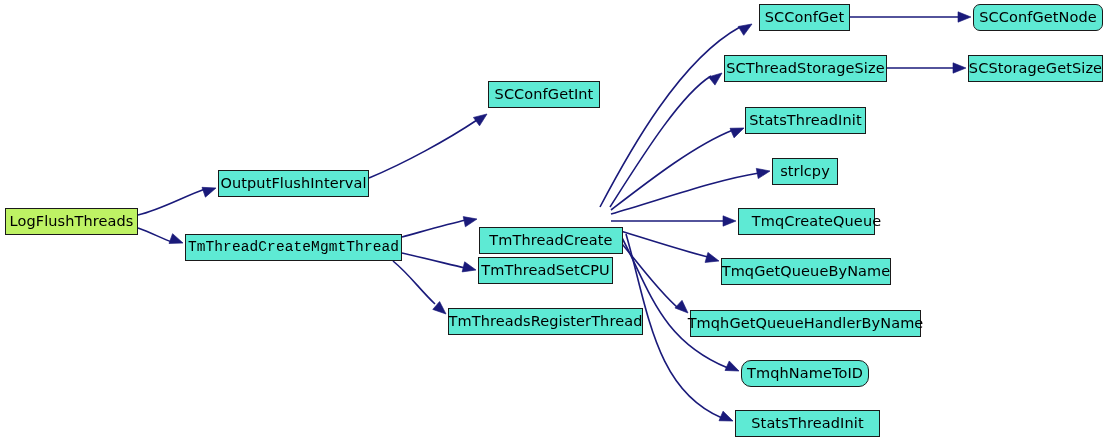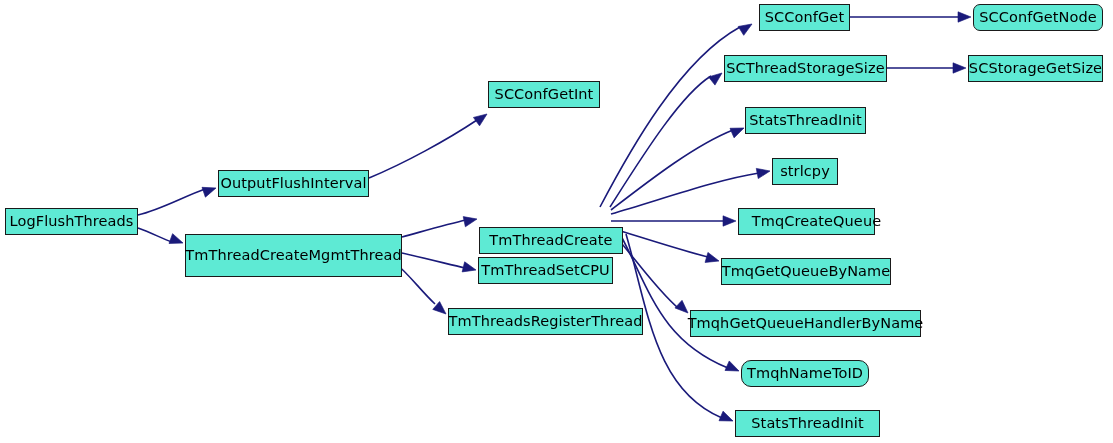--- a/index.html
+++ b/index.html
@@ -37,21 +37,21 @@
     position: absolute;
     box-sizing: border-box;
     border: 1.4px solid #1a1a1a;
     background: #5eead4;
     display: flex;
     align-items: center;
     justify-content: center;
     white-space: nowrap;
   }
   .gnode.highlight {
-    background: #5eead4;
+    background: #bef264;
   }
   .gnode-label {
     font-size: 14.5px;
     line-height: 1;
     color: #000000;
     letter-spacing: 0.1px;
     padding: 0 4px;
     user-select: none;
   }
 </style>
@@ -101,21 +101,21 @@
       </g>
   </svg>
 
   <div id="nodes-layer">
       <div class="gnode highlight" style="left: 5px; top: 208px; width: 133px; height: 27px;">
         <span class="gnode-label">LogFlushThreads</span>
       </div>
       <div class="gnode" style="left: 218px; top: 170px; width: 151px; height: 27px;">
         <span class="gnode-label">OutputFlushInterval</span>
       </div>
-      <div class="gnode" style="left: 185px; top: 234px; width: 217px; height: 43px;">
+      <div class="gnode" style="left: 185px; top: 234px; width: 217px; height: 27px; font-family: Liberation Mono, monospace;">
         <span class="gnode-label">TmThreadCreateMgmtThread</span>
       </div>
       <div class="gnode" style="left: 488px; top: 81px; width: 112px; height: 27px;">
         <span class="gnode-label">SCConfGetInt</span>
       </div>
       <div class="gnode" style="left: 479px; top: 207px; width: 144px; height: 27px; margin-top: 20px;">
         <span class="gnode-label">TmThreadCreate</span>
       </div>
       <div class="gnode" style="left: 478px; top: 257px; width: 135px; height: 27px;">
         <span class="gnode-label">TmThreadSetCPU</span>

